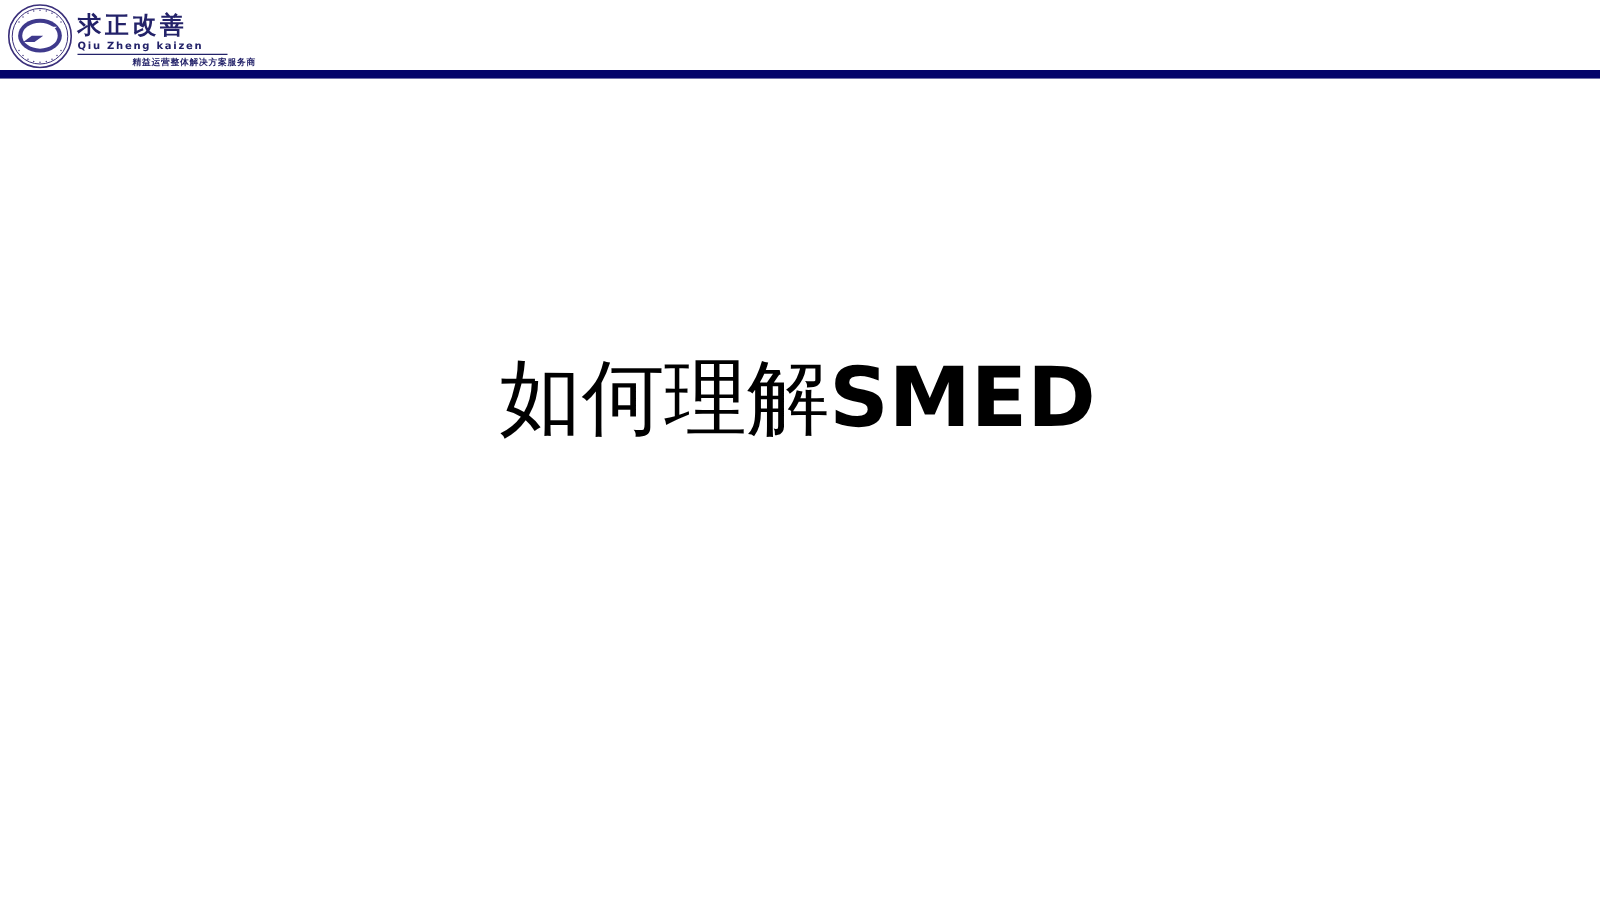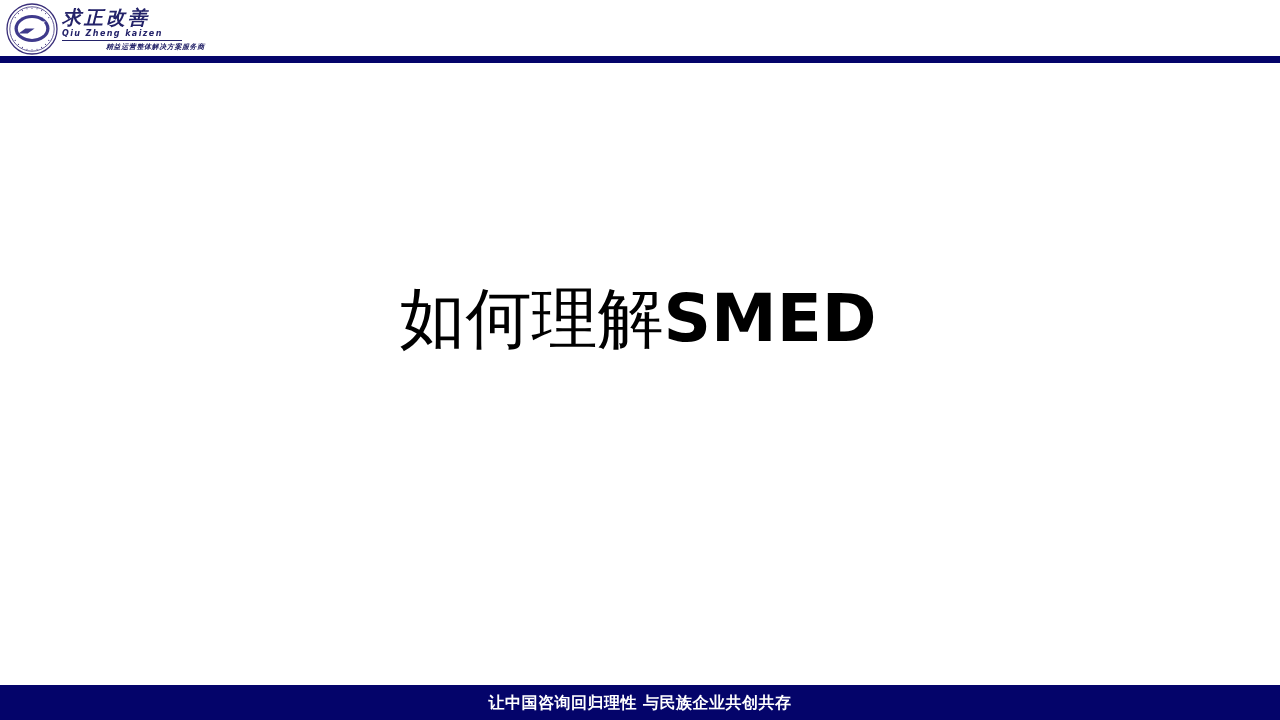--- a/index.html
+++ b/index.html
@@ -53,23 +53,22 @@
     height: 52px;
     position: relative;
     flex: none;
   }
   .brand-seal svg { display: block; }
 
   .brand-text {
     margin-left: 4px;
     display: flex;
     flex-direction: column;
-    justify-content: center;
+    justify-content: flex-end;
     height: 52px;
-    font-style: italic;
   }
 
   .brand-cn {
     font-family: "DejaVu Sans", "Liberation Sans", sans-serif;
     font-weight: bold;
     font-size: 19px;
     line-height: 21px;
     color: #232269;
     letter-spacing: 3px;
     white-space: nowrap;
@@ -209,17 +208,14 @@
   </div>
 
   <div class="header-rule"></div>
 
   <div class="content">
     <div class="slide-title">
       <span class="title-cn">如何理解</span><span class="title-en">SMED</span>
     </div>
   </div>
 
-  <div class="footer">
-    <span class="footer-text">让中国咨询回归理性  与民族企业共创共存</span>
-  </div>
 
 </div>
 
 </body></html>

